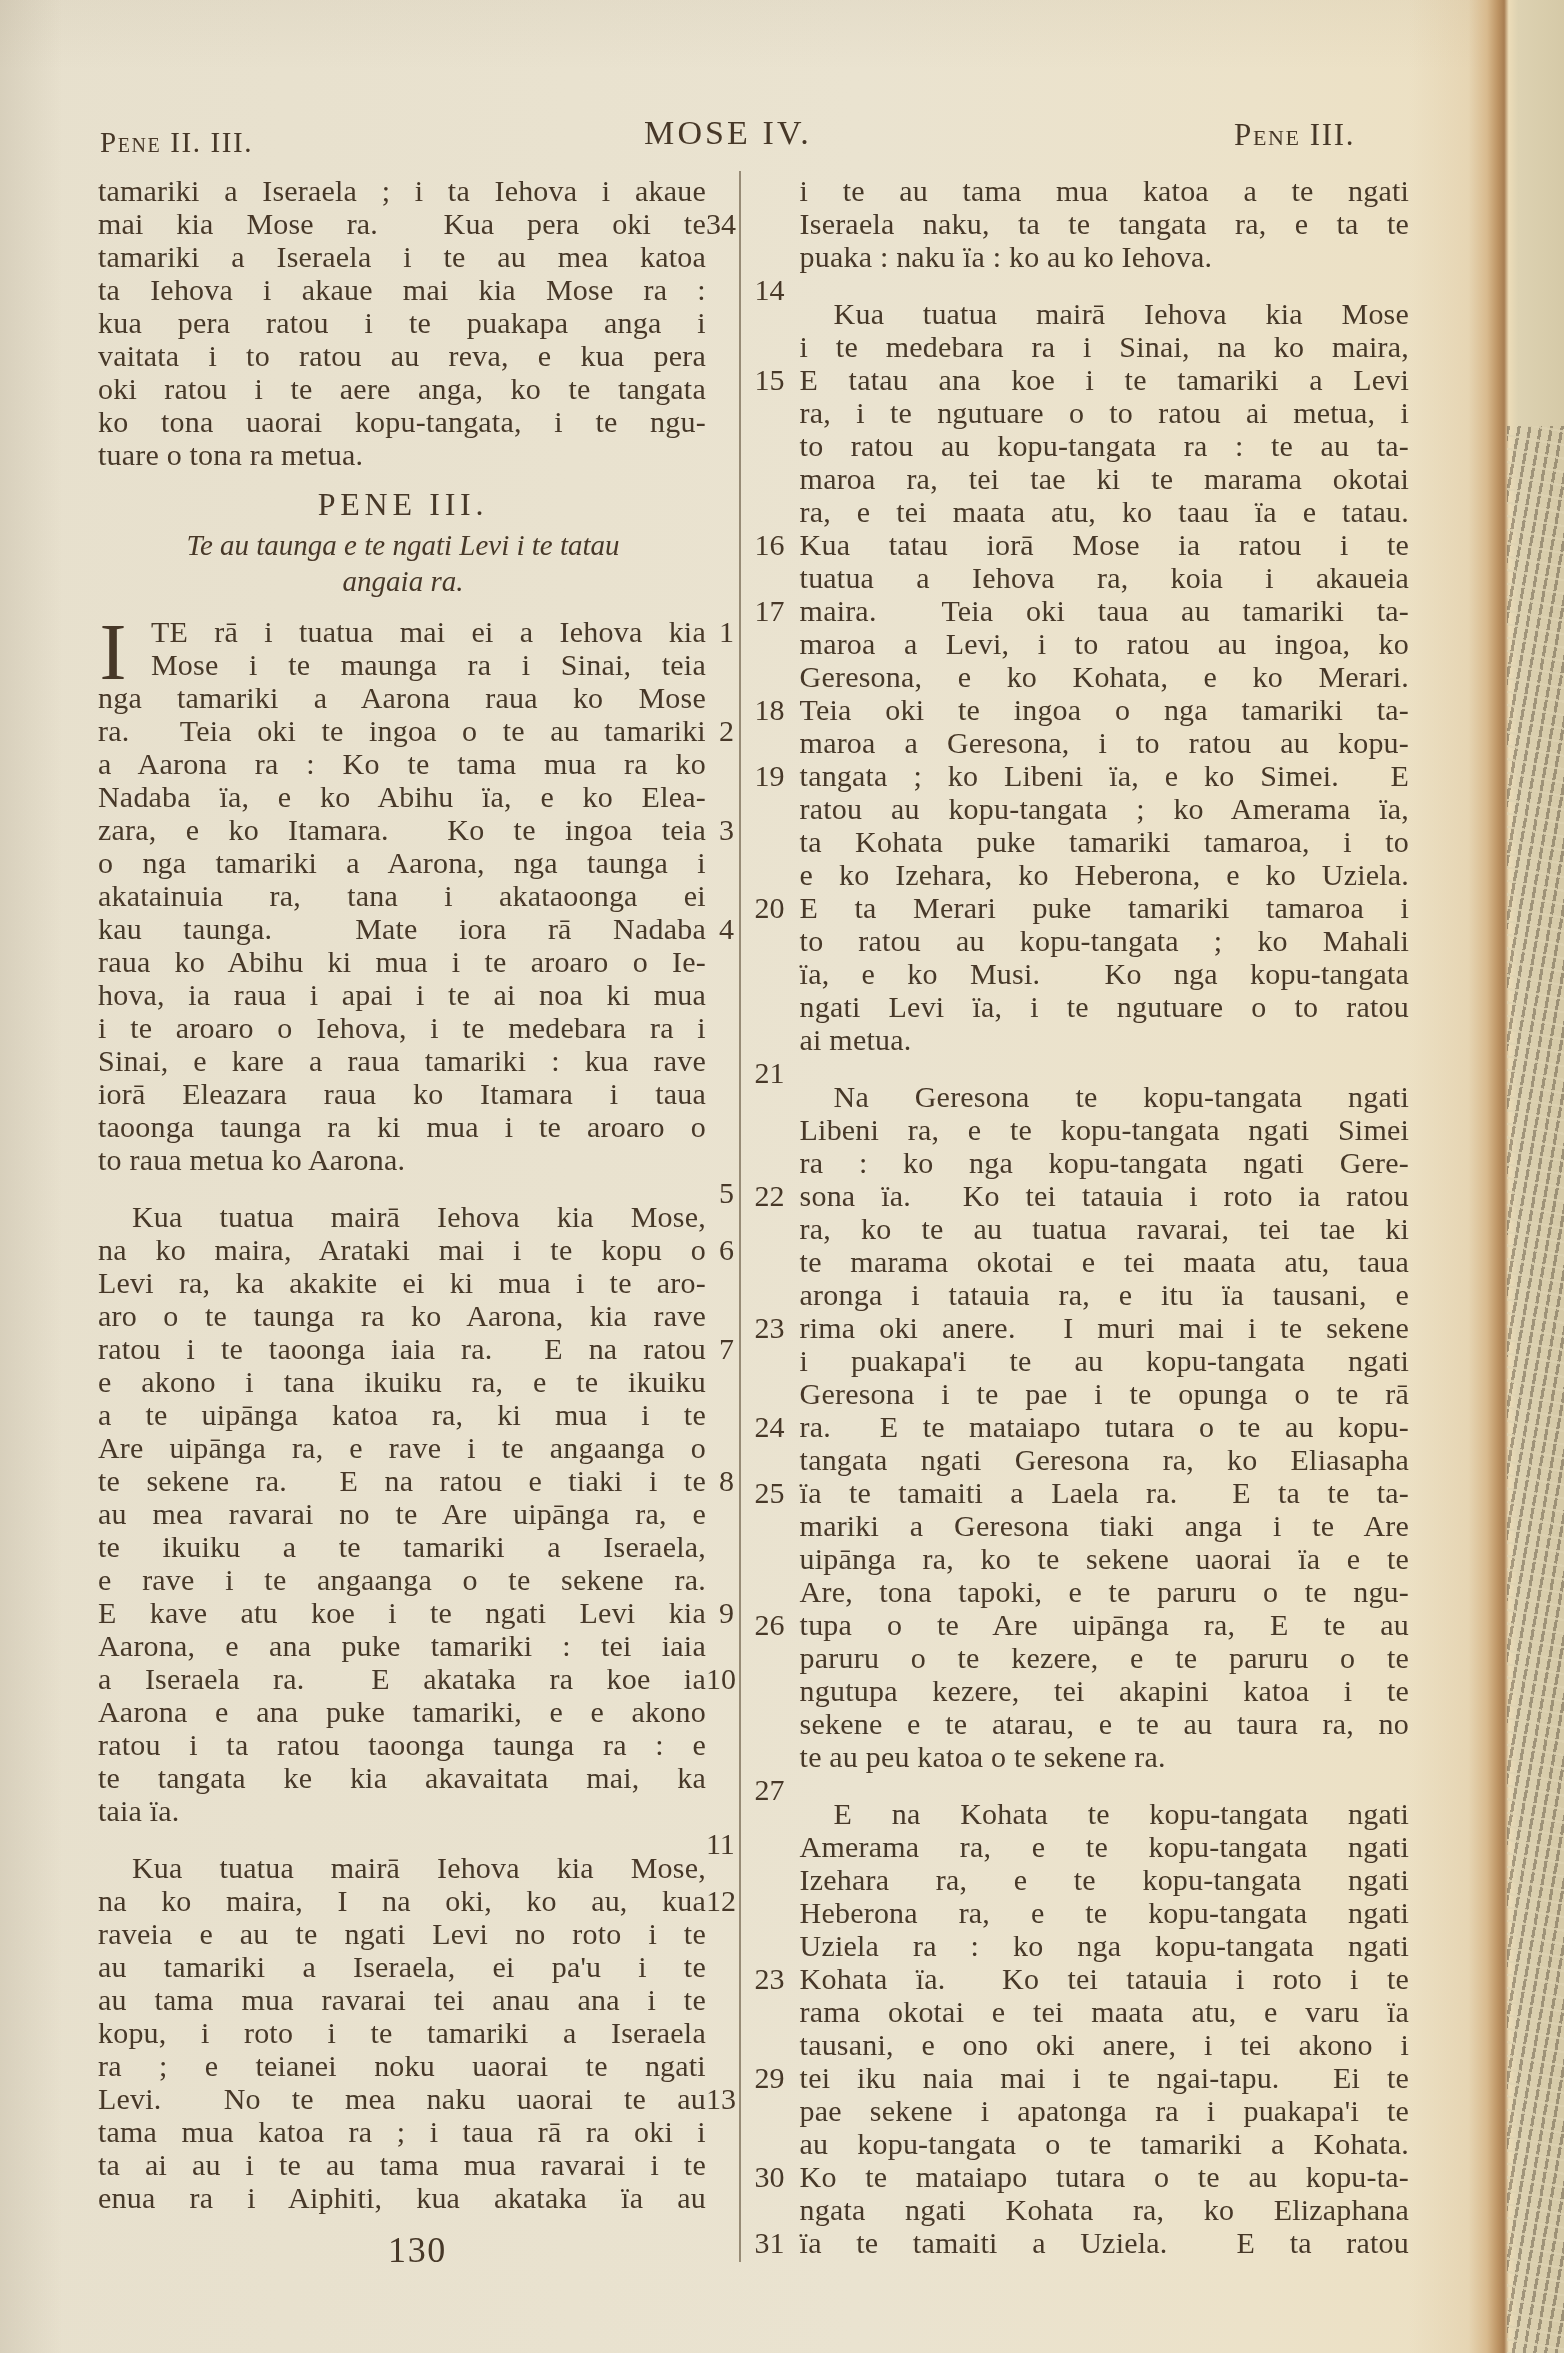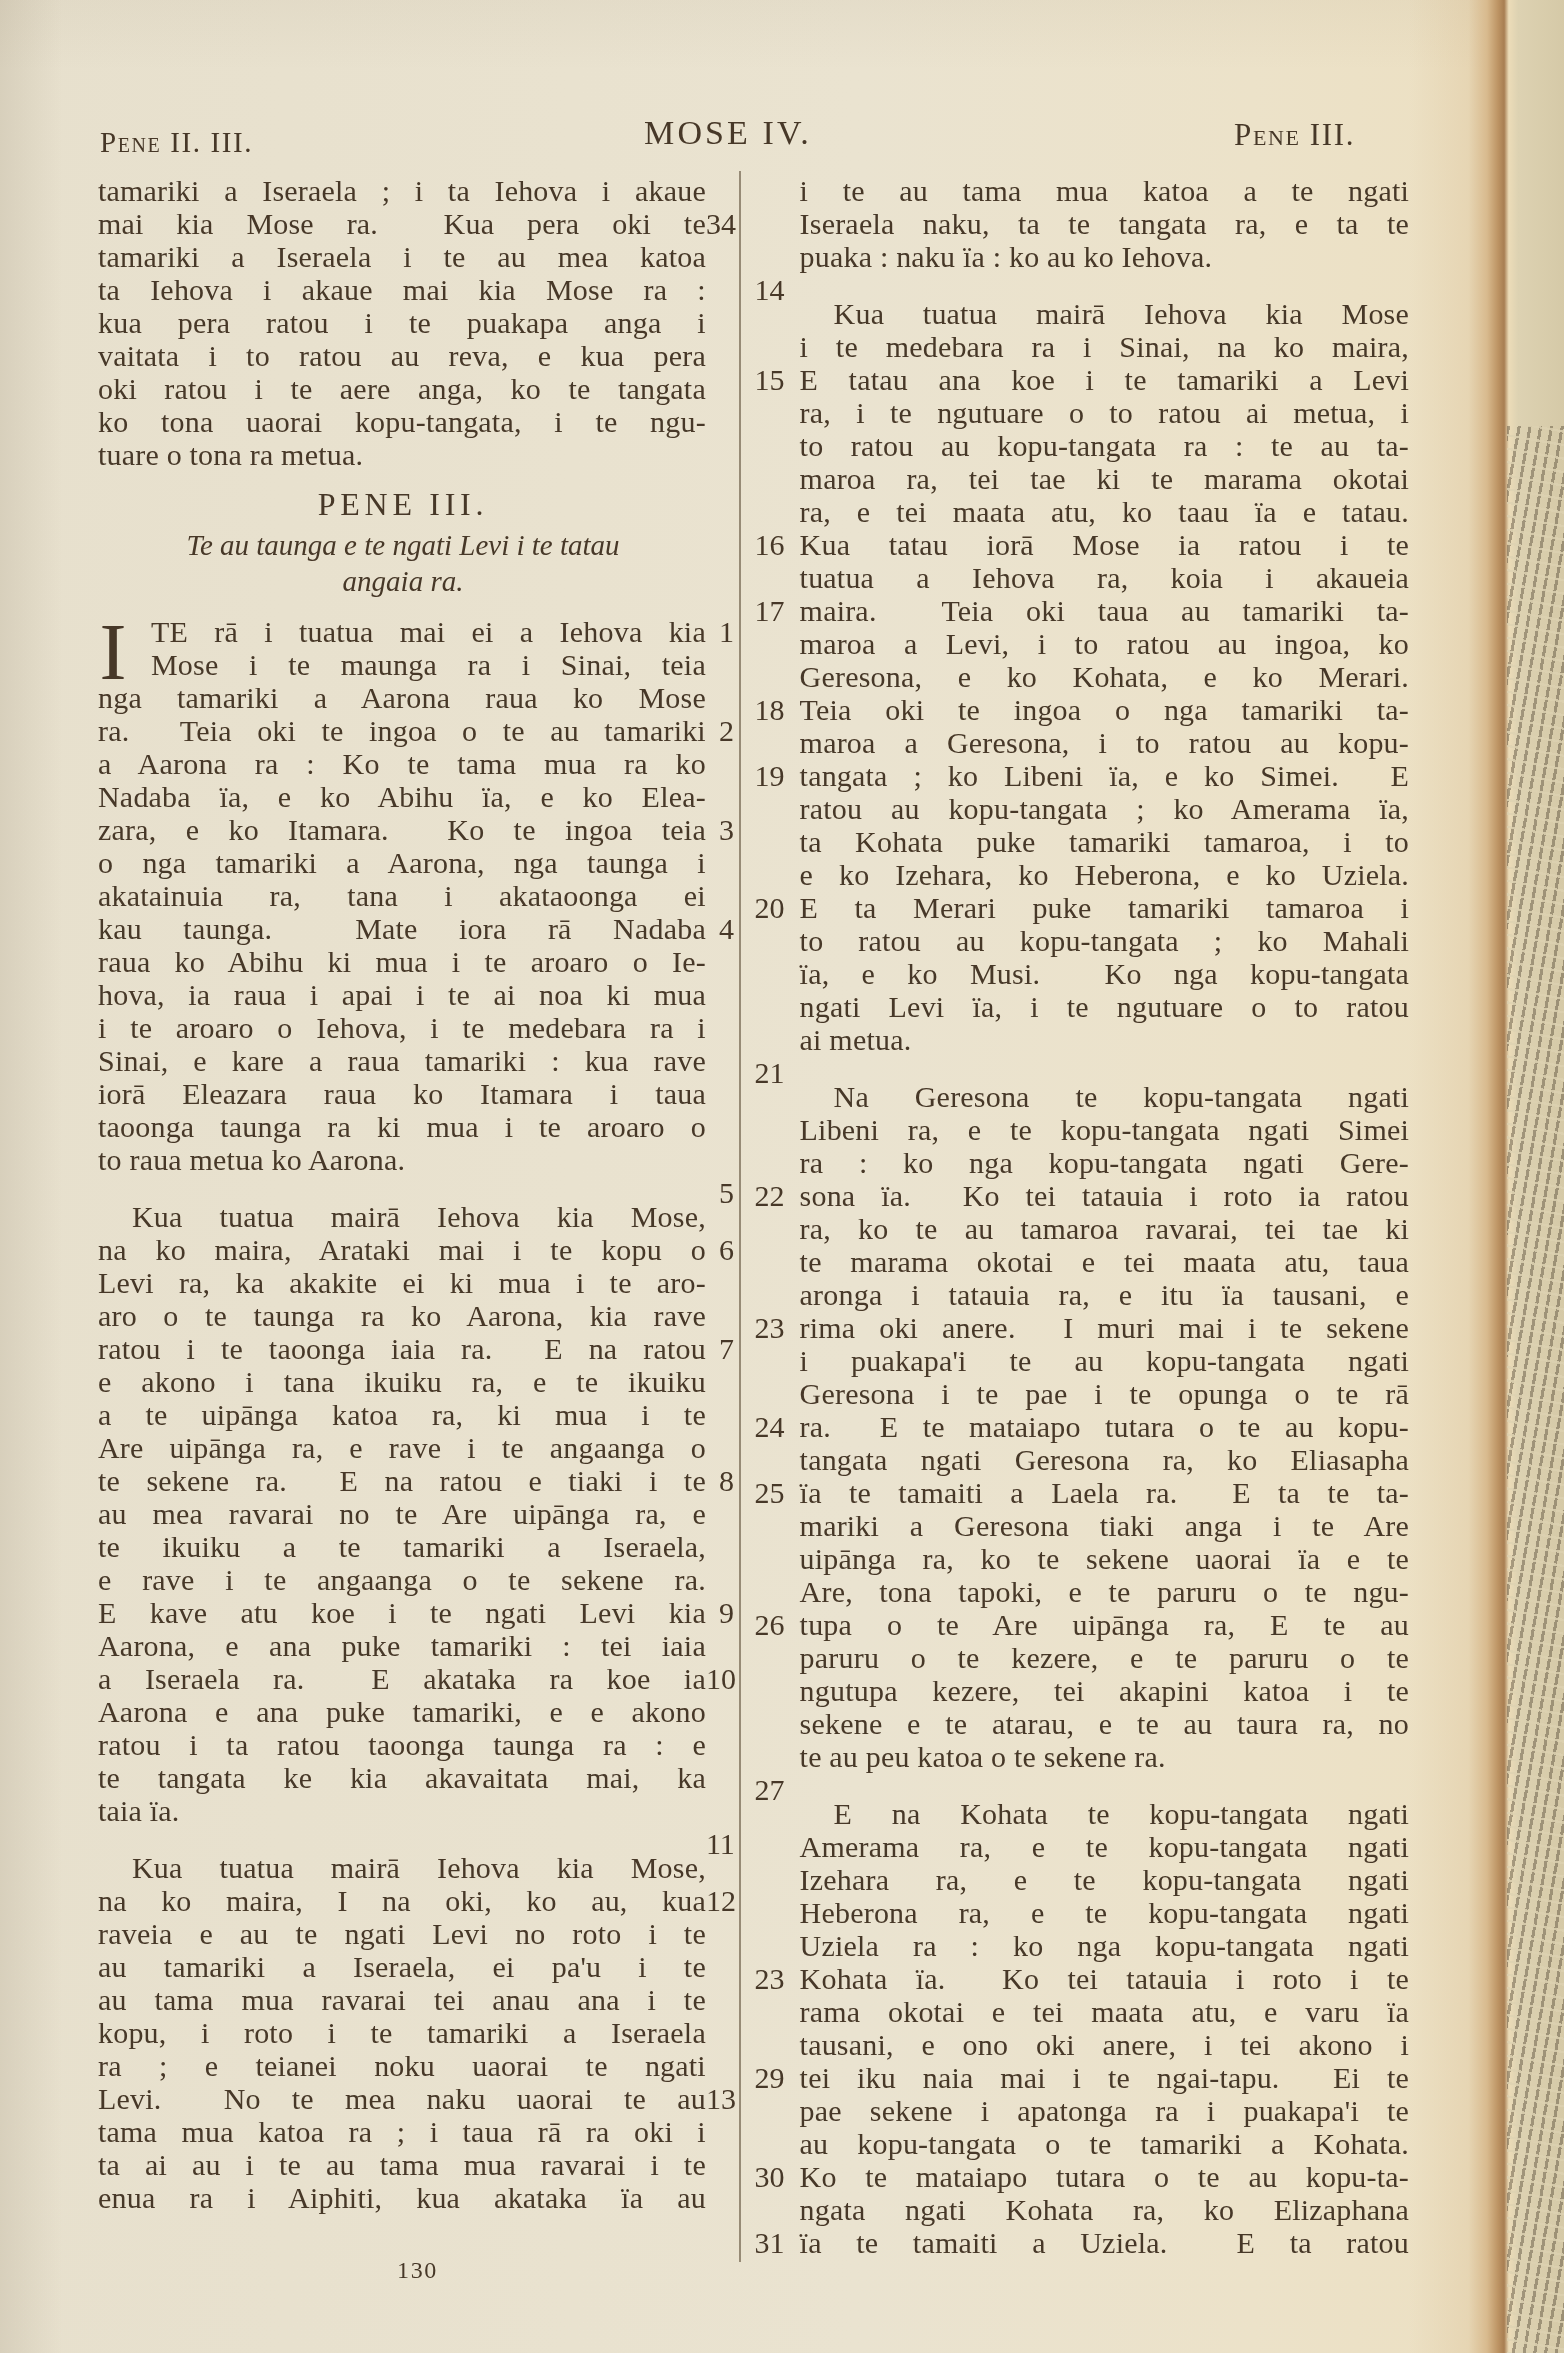--- a/index.html
+++ b/index.html
@@ -27,21 +27,21 @@
   .ind{text-indent:34px;margin-top:24px;}
   .col-left .v{flex:0 0 28px;width:28px;text-align:right;padding-right:3.1px;}
   .col-right .v{flex:0 0 45px;width:45px;text-align:left;padding-left:1.6px;}
   .chap{width:610px;margin-top:14px;height:39px;line-height:39px;text-align:center;font-size:32px;letter-spacing:4.7px;}
   .subtitle{width:610px;text-align:center;font-style:italic;font-size:29px;line-height:36px;margin-top:3.1px;}
   .para{position:relative;}
   .para.dropcap{margin-top:15.6px;}
   .dc{position:absolute;left:1.6px;top:4.7px;font-size:81px;line-height:67px;}
   .dcpad{padding-left:53px;}
   .divider{position:absolute;left:739px;top:171px;width:2.3px;height:2091px;background:rgba(95,80,58,.6);}
-  .page-number{position:absolute;top:2229px;left:98px;width:639px;text-align:center;font-size:24px;letter-spacing:1.6px;margin-top:28px;}
+  .page-number{position:absolute;top:2229px;left:98px;width:639px;text-align:center;font-size:36px;letter-spacing:1.6px;}
   
   .fore-edge{position:absolute;top:0;right:0;width:156px;height:100%;pointer-events:none;
     background:linear-gradient(90deg,
       rgba(216,184,136,0) 0%,
       rgba(214,182,134,.25) 38%,
       #d8ba8e 50%,
       #bd9464 57%,
       #a87e52 61%,
       #ecdcb8 64%,
       #ddd2b2 70%,
@@ -422,21 +422,21 @@
         <div class="line">
           <span class="v"></span>
           <span class="t just">ra : ko nga kopu-tangata ngati Gere-</span>
         </div>
         <div class="line">
           <span class="v">22</span>
           <span class="t just">sona ïa.  Ko tei tatauia i roto ia ratou</span>
         </div>
         <div class="line">
           <span class="v"></span>
-          <span class="t just">ra, ko te au tamaroa ravarai, tei tae ki</span>
+          <span class="t just">ra, ko te au tuatua ravarai, tei tae ki</span>
         </div>
         <div class="line">
           <span class="v"></span>
           <span class="t just">te marama okotai e tei maata atu, taua</span>
         </div>
         <div class="line">
           <span class="v"></span>
           <span class="t just">aronga i tatauia ra, e itu ïa tausani, e</span>
         </div>
         <div class="line">

